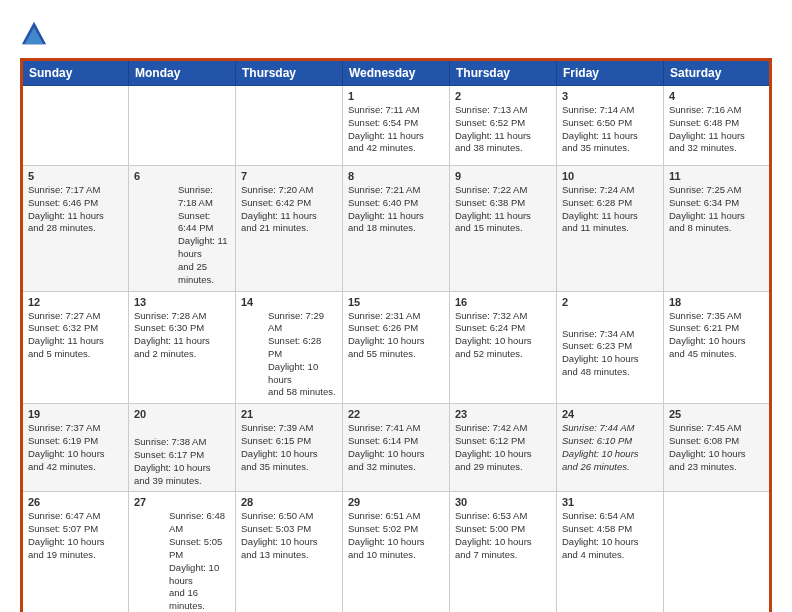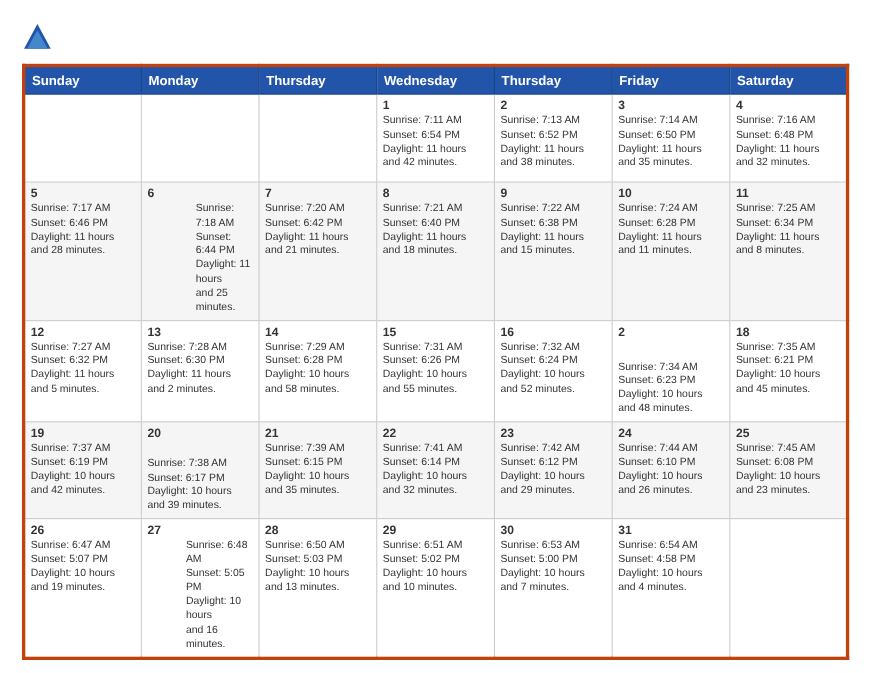--- a/index.html
+++ b/index.html
@@ -213,28 +213,28 @@
         </td>
         <td>
           <span class="day-number">13</span>
           <div class="day-info" style="white-space: pre-line;">Sunrise: 7:28 AM
 Sunset: 6:30 PM
 Daylight: 11 hours
 and 2 minutes.</div>
         </td>
         <td>
           <span class="day-number">14</span>
-          <div class="day-info" style="white-space: pre-line;">Sunrise: 7:29 AM
+          <div class="day-info" style="white-space: pre-line; margin-left: 27px;">Sunrise: 7:29 AM
 Sunset: 6:28 PM
 Daylight: 10 hours
 and 58 minutes.</div>
         </td>
         <td>
           <span class="day-number">15</span>
-          <div class="day-info" style="white-space: pre-line;">Sunrise: 7:31 AM
+          <div class="day-info" style="white-space: pre-line;">Sunrise: 2:31 AM
 Sunset: 6:26 PM
 Daylight: 10 hours
 and 55 minutes.</div>
         </td>
         <td>
           <span class="day-number">16</span>
           <div class="day-info" style="white-space: pre-line;">Sunrise: 7:32 AM
 Sunset: 6:24 PM
 Daylight: 10 hours
 and 52 minutes.</div>
@@ -285,21 +285,21 @@
         </td>
         <td>
           <span class="day-number">23</span>
           <div class="day-info" style="white-space: pre-line;">Sunrise: 7:42 AM
 Sunset: 6:12 PM
 Daylight: 10 hours
 and 29 minutes.</div>
         </td>
         <td>
           <span class="day-number">24</span>
-          <div class="day-info" style="white-space: pre-line;">Sunrise: 7:44 AM
+          <div class="day-info" style="white-space: pre-line; font-style: italic;">Sunrise: 7:44 AM
 Sunset: 6:10 PM
 Daylight: 10 hours
 and 26 minutes.</div>
         </td>
         <td>
           <span class="day-number">25</span>
           <div class="day-info" style="white-space: pre-line;">Sunrise: 7:45 AM
 Sunset: 6:08 PM
 Daylight: 10 hours
 and 23 minutes.</div>

